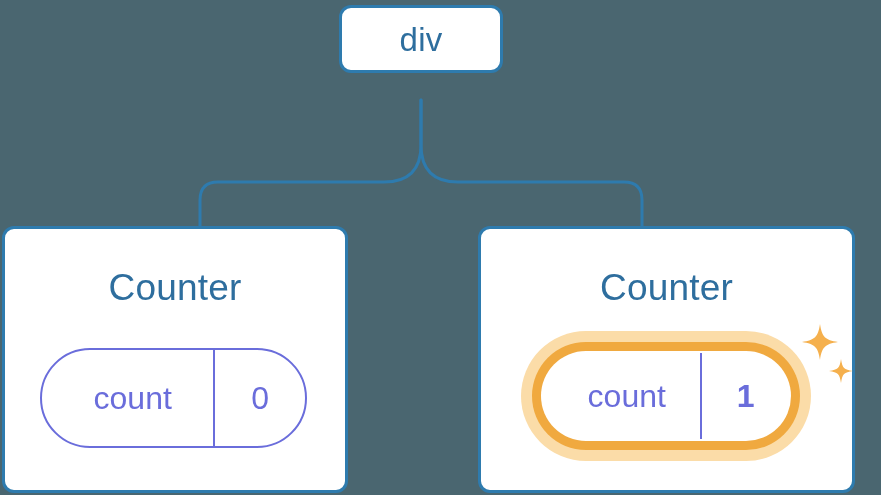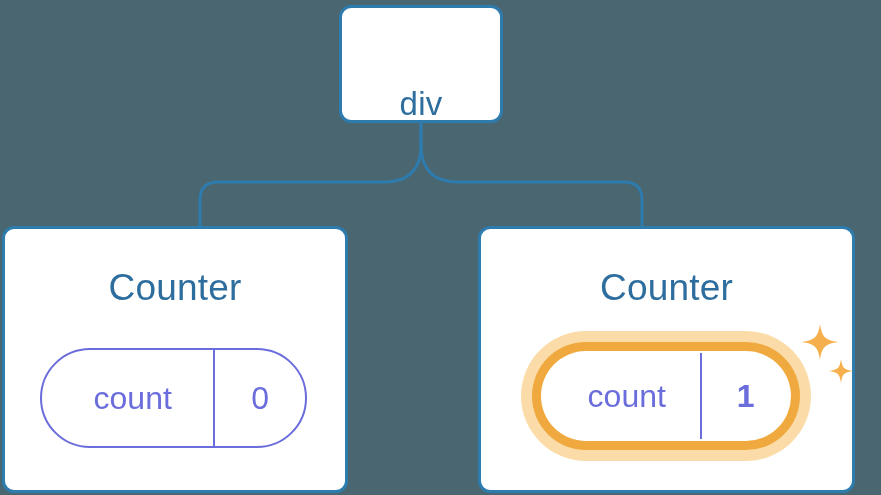--- a/index.html
+++ b/index.html
@@ -33,22 +33,22 @@
     display: flex;
     flex-direction: column;
     align-items: center;
   }
 
   
   #node-div {
     left: 339px;
     top: 5px;
     width: 164px;
-    height: 118px;
-    justify-content: flex-end;
+    height: 68px;
+    justify-content: center;
   }
   .node-title-root {
     color: #2e6e9e;
     font-size: 33px;
     line-height: 1;
     letter-spacing: 0.2px;
   }
 
   
   #node-counter-left {

